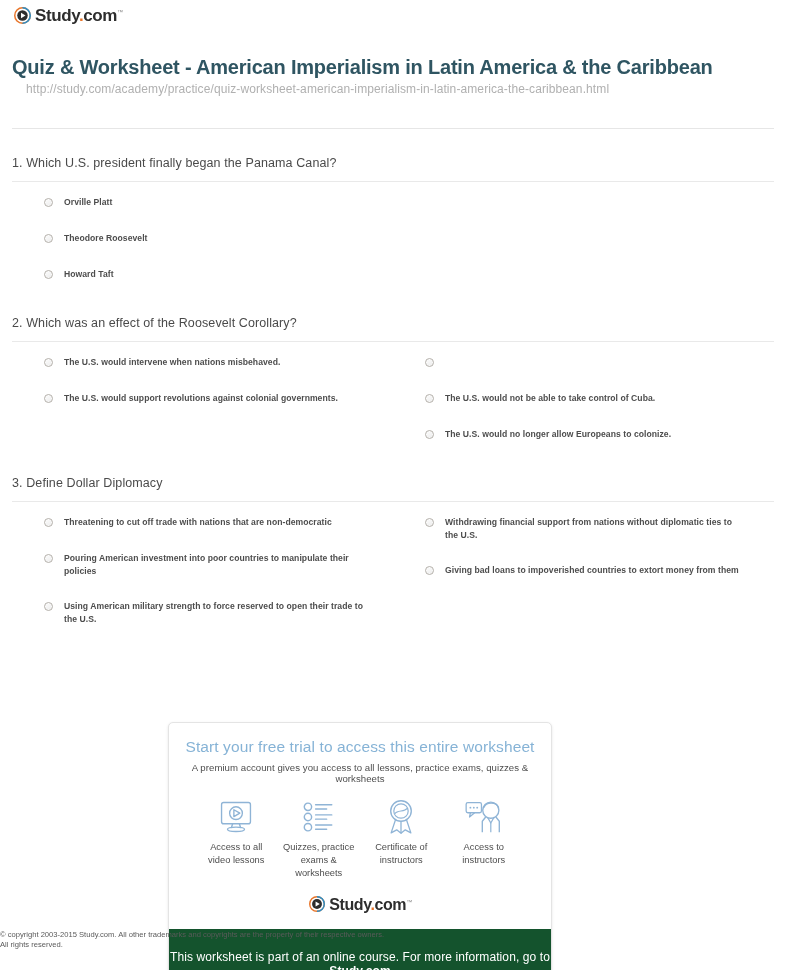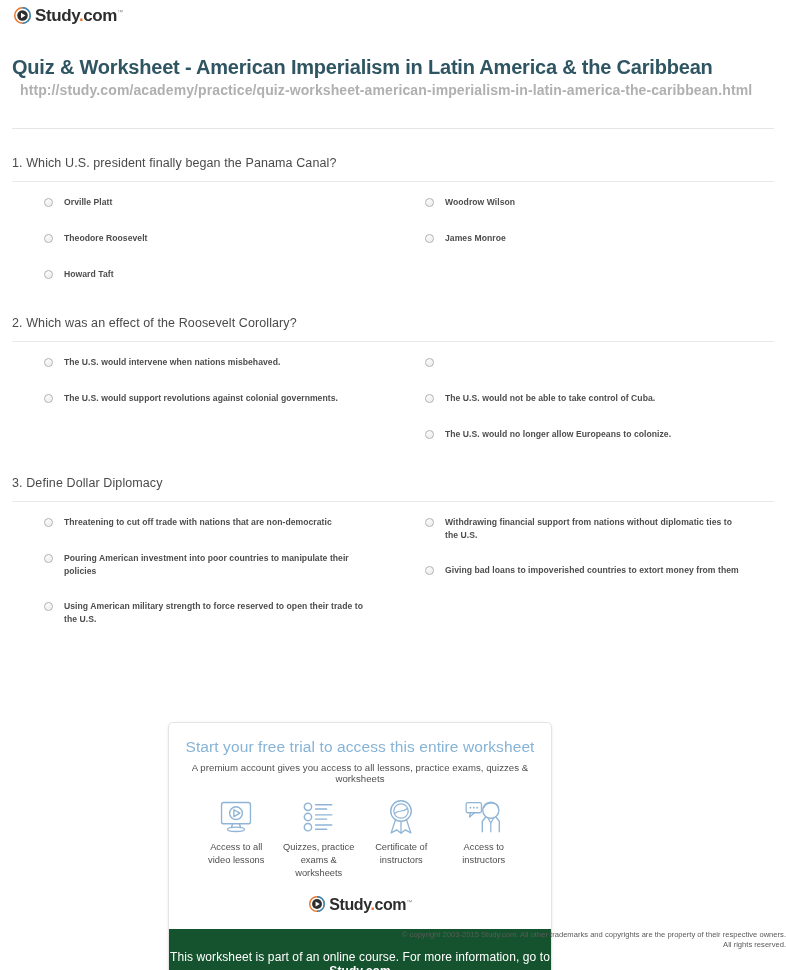--- a/index.html
+++ b/index.html
@@ -61,26 +61,25 @@
   }
   .page-title {
     margin: 0;
     font-size: 20px;
     line-height: 23px;
     font-weight: bold;
     color: #2f5562;
     letter-spacing: -0.2px;
   }
   .page-url {
-    margin: 3px 0 0 8px;
-    font-size: 14px;
+    margin: 3px 0 0 14px;
+    font-size: 12px;
     color: #b0b0b0;
     letter-spacing: 0.1px;
     word-break: break-all;
-    font-weight: bold;
   }
   .title-rule {
     position: absolute;
     left: 12px;
     top: 128px;
     width: 762px;
     height: 1px;
     background: #e6e6e6;
   }
 
@@ -204,21 +203,21 @@
     letter-spacing: 0.1px;
   }
   .promo-bar b { font-weight: bold; }
 
   
   .footer {
     position: absolute;
     left: 0;
     top: 930px;
     width: 786px;
-    text-align: right;
+    text-align: left;
     font-size: 7.6px;
     color: #5a5a5a;
     line-height: 10px;
   }
 </style>
 </head>
 <body>
 
 <div class="page">
 
@@ -250,30 +249,20 @@
               <span class="radio"></span>
               <span class="answer-label">Orville Platt</span>
             </div>
             <div class="answer">
               <span class="radio"></span>
               <span class="answer-label">Theodore Roosevelt</span>
             </div>
             <div class="answer">
               <span class="radio"></span>
               <span class="answer-label">Howard Taft</span>
-            </div>
-          </div>
-          <div class="answer-col">
-            <div class="answer">
-              <span class="radio"></span>
-              <span class="answer-label">Woodrow Wilson</span>
-            </div>
-            <div class="answer">
-              <span class="radio"></span>
-              <span class="answer-label">James Monroe</span>
             </div>
           </div>
         </div>
       </div>
       <div class="question-block">
         <div class="question-text">2. Which was an effect of the Roosevelt Corollary?</div>
         <div class="question-rule"></div>
         <div class="answers">
           <div class="answer-col">
             <div class="answer">

